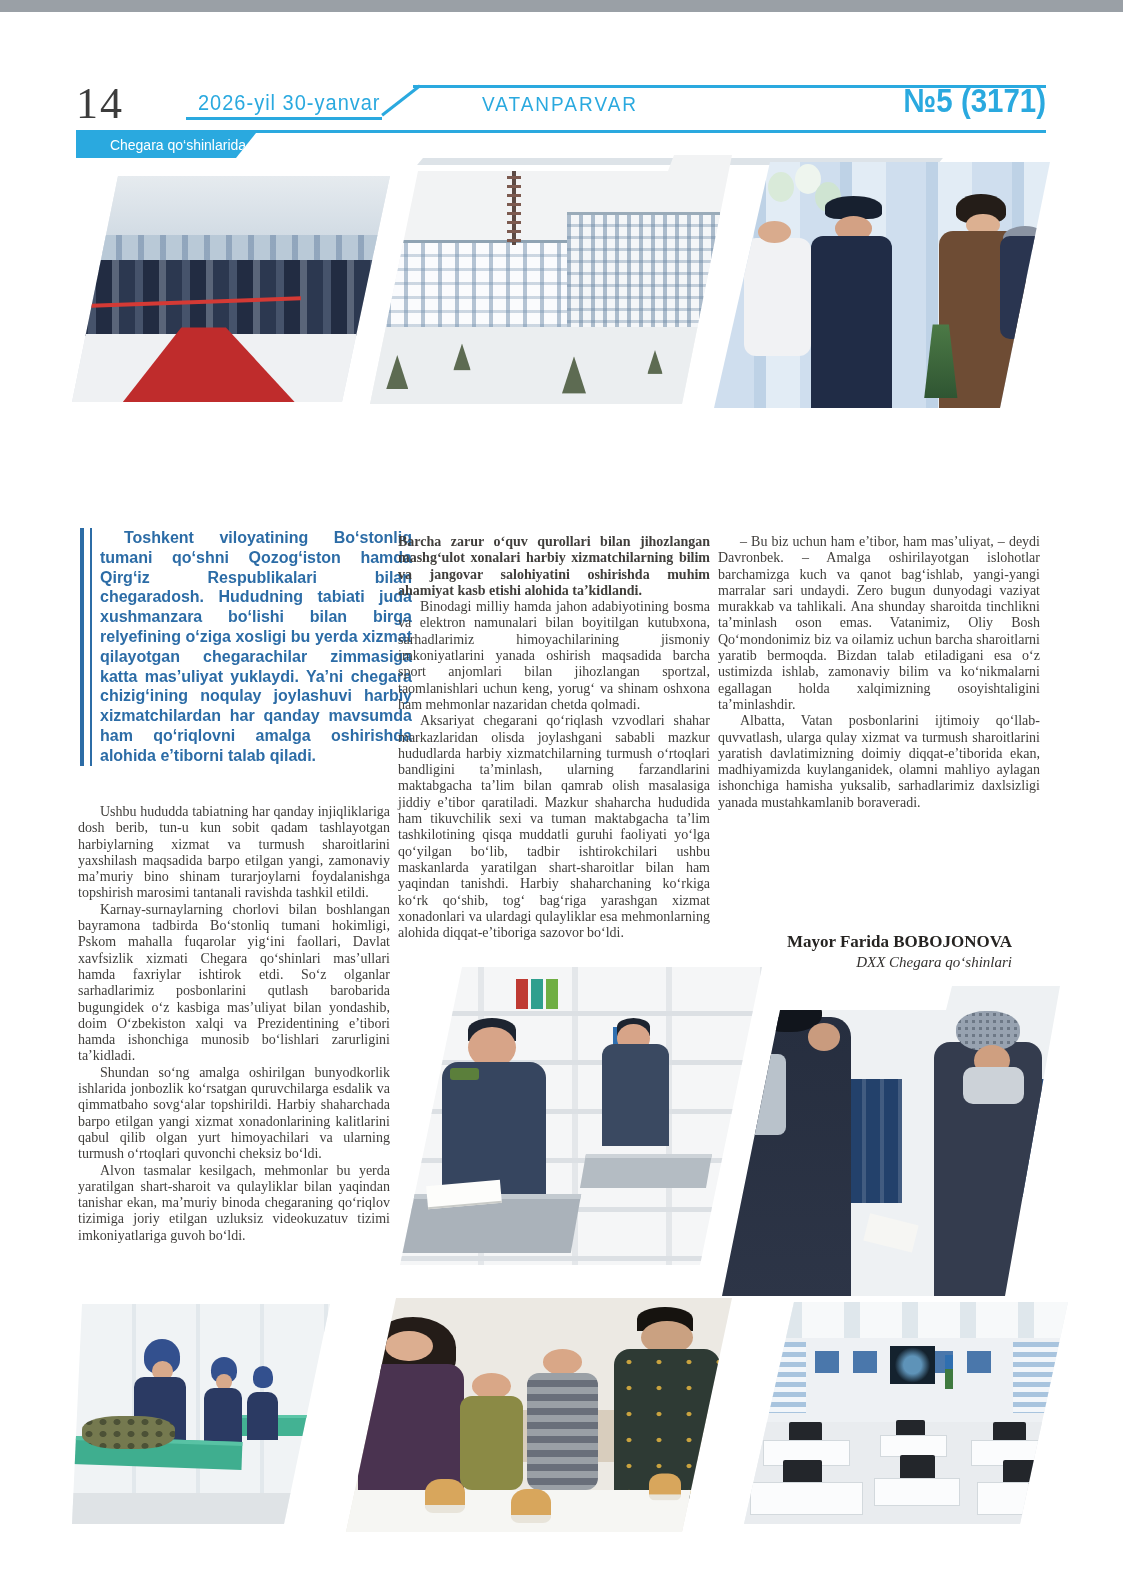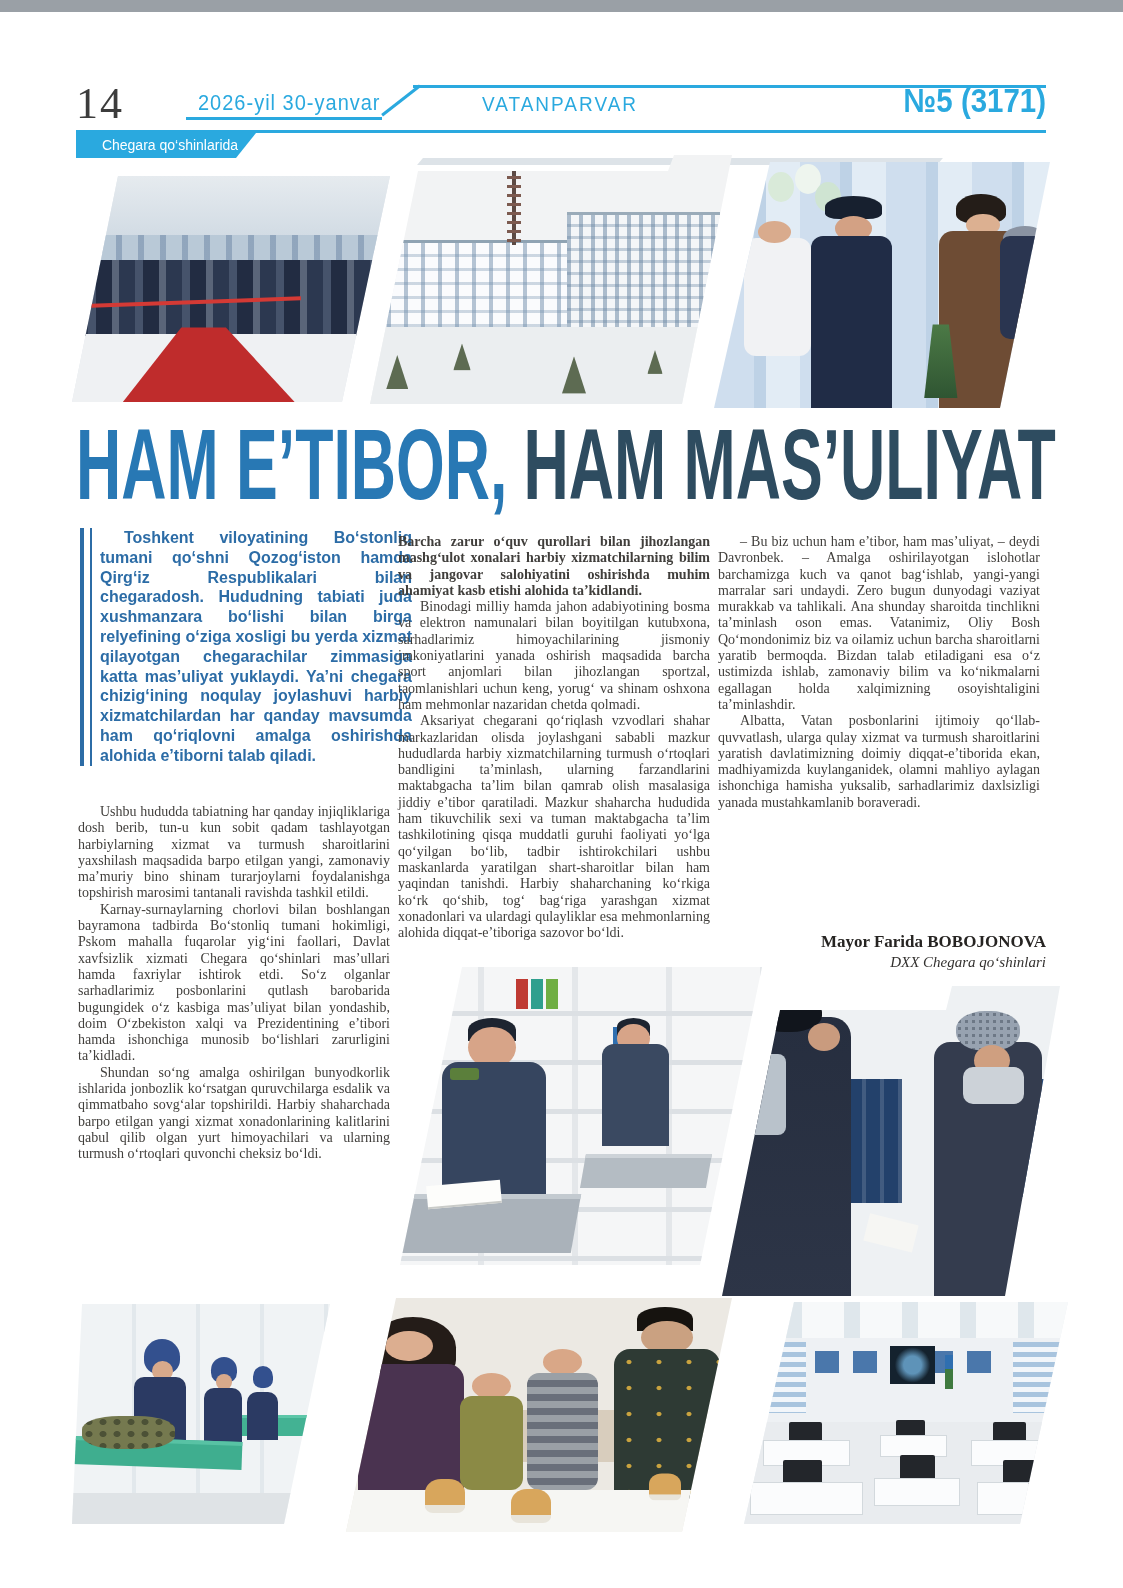--- a/index.html
+++ b/index.html
@@ -17,21 +17,21 @@
   .date-text{position:absolute;left:198px;top:79px;font-size:20px;letter-spacing:1px;
              transform:scaleY(1.08);transform-origin:left top;}
   .masthead{position:absolute;left:440px;top:80px;width:240px;text-align:center;font-size:19px;
             letter-spacing:2px;transform:scaleY(1.1);transform-origin:center top;}
   .issue{position:absolute;left:860px;top:70px;width:186px;text-align:right;font-size:32px;
          font-weight:700;transform:scale(.92,1.05);transform-origin:right top;}
   .rule-main{position:absolute;left:76px;top:118px;width:970px;height:3px;background:#2aa9df;}
   .section-label{position:absolute;left:76px;top:121px;width:180px;height:25px;background:#2aa9df;
                  clip-path:polygon(0 0,180px 0,160px 25px,0 25px);color:#ffffff;
                  font-family:"Liberation Sans",sans-serif;font-size:14px;line-height:25px;
-                 padding-left:4px;text-align:center;}
+                 padding-left:12px;text-align:center;}
   .deco-sliver{position:absolute;left:420px;top:146px;width:520px;height:7px;background:#dde3e8;
                transform:skewX(-40deg);}
 
   
   .headline{position:absolute;left:76px;top:402px;width:1000px;height:95px;white-space:nowrap;}
   .headline-inner{display:inline-block;transform:scaleX(.62);transform-origin:left top;
                   font-family:"Liberation Sans",sans-serif;font-weight:700;font-size:101px;
                   line-height:1;letter-spacing:0px;}
   .hl1{color:#2878b4;}
   .hl2{color:#2e4c60;margin-left:26px;}
@@ -44,21 +44,21 @@
           font-size:16px;line-height:19.8px;text-align:justify;text-indent:24px;}
 
   
   .col{position:absolute;width:312px;}
   .col p{margin:0;font-size:14px;line-height:16.3px;color:#403e3b;text-align:justify;
          text-indent:22px;}
   .col p.cont{text-indent:0;font-weight:bold;}
   .col1{left:78px;top:792px;}
   .col2{left:398px;top:522px;}
   .col3{left:718px;top:522px;width:322px;}
-  .byline{position:absolute;left:724px;top:920px;width:322px;text-align:right;}
+  .byline{position:absolute;left:690px;top:920px;width:322px;text-align:right;}
   .byline .author{font-weight:700;font-size:17px;color:#262422;margin:0;}
   .byline .org{font-style:italic;font-size:15px;color:#33312f;margin:2px 0 0 0;}
 
   
   .photo{position:absolute;overflow:hidden;}
   .photo *{position:absolute;}
 
   .photoA{left:72px;top:164px;width:318px;height:226px;background:#e3e8ed;
           clip-path:polygon(46px 0,318px 0,270px 226px,0 226px);}
   .a-sky{left:0;top:0;right:0;height:34%;background:linear-gradient(#e6ebef,#ccd7e1);}
@@ -252,34 +252,30 @@
     <div class="c-face1"></div>
     <div class="c-officer"></div>
     <div class="c-hair"></div>
     <div class="c-face2"></div>
     <div class="c-mother"></div>
     <div class="c-hoodR"></div>
     <div class="c-childR"></div>
     <div class="c-tulips"></div>
   </div>
 
-  <div class="headline">
-    <div class="headline-inner">
-      <span class="hl1">HAM E’TIBOR,</span><span class="hl2">HAM MAS’ULIYAT</span>
-    </div>
-  </div>
 
   <div class="lead">
     <p>Toshkent viloyatining Bo‘stonliq tumani qo‘shni Qozog‘iston hamda Qirg‘iz Respublikalari bilan chegaradosh. Hududning tabiati juda xushmanzara bo‘lishi bilan birga relyefining o‘ziga xosligi bu yerda xizmat qilayotgan chegarachilar zimmasiga katta mas’uliyat yuklaydi. Ya’ni chegara chizig‘ining noqulay joylashuvi harbiy xizmatchilardan har qanday mavsumda ham qo‘riqlovni amalga oshirishda alohida e’tiborni talab qiladi.</p>
   </div>
 
   <div class="col col1">
     <p>Ushbu hududda tabiatning har qanday injiqliklariga dosh berib, tun-u kun sobit qadam tashlayotgan harbiylarning xizmat va turmush sharoitlarini yaxshilash maqsadida barpo etilgan yangi, zamonaviy ma’muriy bino shinam turarjoylarni foydalanishga topshirish marosimi tantanali ravishda tashkil etildi.</p>
     <p>Karnay-surnaylarning chorlovi bilan boshlangan bayramona tadbirda Bo‘stonliq tumani hokimligi, Pskom mahalla fuqarolar yig‘ini faollari, Davlat xavfsizlik xizmati Chegara qo‘shinlari mas’ullari hamda faxriylar ishtirok etdi. So‘z olganlar sarhadlarimiz posbonlarini qutlash barobarida bugungidek o‘z kasbiga mas’uliyat bilan yondashib, doim O‘zbekiston xalqi va Prezidentining e’tibori hamda ishonchiga munosib bo‘lishlari zarurligini ta’kidladi.</p>
     <p>Shundan so‘ng amalga oshirilgan bunyodkorlik ishlarida jonbozlik ko‘rsatgan quruvchilarga esdalik va qimmatbaho sovg‘alar topshirildi. Harbiy shaharchada barpo etilgan yangi xizmat xonadonlarining kalitlarini qabul qilib olgan yurt himoyachilari va ularning turmush o‘rtoqlari quvonchi cheksiz bo‘ldi.</p>
+    <p>Alvon tasmalar kesilgach, mehmonlar bu yerda yaratilgan shart-sharoit va qulayliklar bilan yaqindan tanishar ekan, ma’muriy binoda chegaraning qo‘riqlov tizimiga joriy etilgan uzluksiz videokuzatuv tizimi imkoniyatlariga guvoh bo‘ldi.</p>
   </div>
 
   <div class="col col2">
     <p class="cont">Barcha zarur o‘quv qurollari bilan jihozlangan mashg‘ulot xonalari harbiy xizmatchilarning bilim va jangovar salohiyatini oshirishda muhim ahamiyat kasb etishi alohida ta’kidlandi.</p>
     <p>Binodagi milliy hamda jahon adabiyotining bosma va elektron namunalari bilan boyitilgan kutubxona, sarhadlarimiz himoyachilarining jismoniy imkoniyatlarini yanada oshirish maqsadida barcha sport anjomlari bilan jihozlangan sportzal, taomlanishlari uchun keng, yorug‘ va shinam oshxona ham mehmonlar nazaridan chetda qolmadi.</p>
     <p>Aksariyat chegarani qo‘riqlash vzvodlari shahar markazlaridan olisda joylashgani sababli mazkur hududlarda harbiy xizmatchilarning turmush o‘rtoqlari bandligini ta’minlash, ularning farzandlarini maktabgacha ta’lim bilan qamrab olish masalasiga jiddiy e’tibor qaratiladi. Mazkur shaharcha hududida ham tikuvchilik sexi va tuman maktabgacha ta’lim tashkilotining qisqa muddatli guruhi faoliyati yo‘lga qo‘yilgan bo‘lib, tadbir ishtirokchilari ushbu maskanlarda yaratilgan shart-sharoitlar bilan ham yaqindan tanishdi. Harbiy shaharchaning ko‘rkiga ko‘rk qo‘shib, tog‘ bag‘riga yarashgan xizmat xonadonlari va ulardagi qulayliklar esa mehmonlarning alohida diqqat-e’tiboriga sazovor bo‘ldi.</p>
   </div>
 
   <div class="col col3">
     <p>– Bu biz uchun ham e’tibor, ham mas’uliyat, – deydi Davronbek. – Amalga oshirilayotgan islohotlar barchamizga kuch va qanot bag‘ishlab, yangi-yangi marralar sari undaydi. Zero bugun dunyodagi vaziyat murakkab va tahlikali. Ana shunday sharoitda tinchlikni ta’minlash oson emas. Vatanimiz, Oliy Bosh Qo‘mondonimiz biz va oilamiz uchun barcha sharoitlarni yaratib bermoqda. Bizdan talab etiladigani esa o‘z ustimizda ishlab, zamonaviy bilim va ko‘nikmalarni egallagan holda xalqimizning osoyishtaligini ta’minlashdir.</p>

